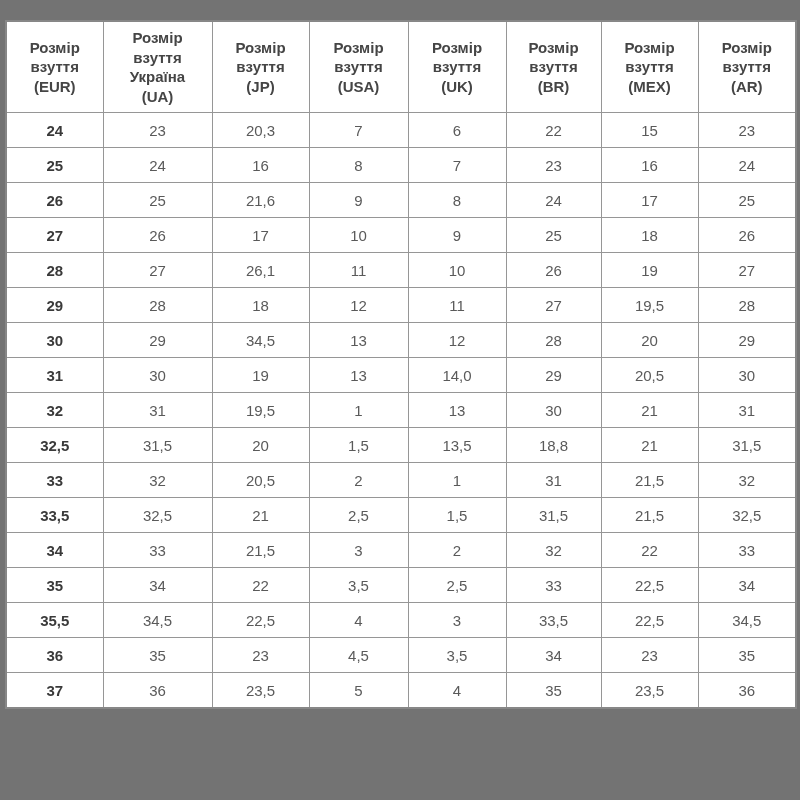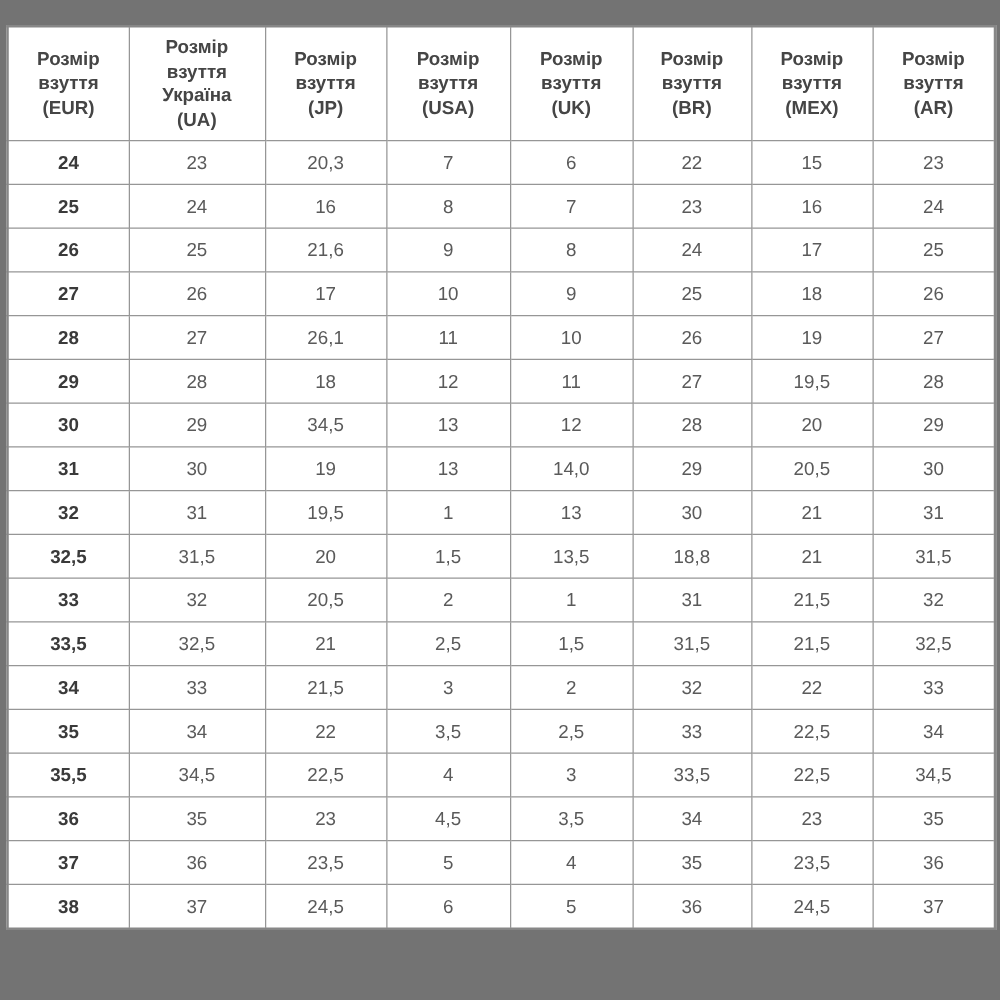--- a/index.html
+++ b/index.html
@@ -265,26 +265,16 @@
           <tr>
             <td class="first-col">37</td>
             <td>36</td>
             <td>23,5</td>
             <td>5</td>
             <td>4</td>
             <td>35</td>
             <td>23,5</td>
             <td>36</td>
           </tr>
-          <tr>
-            <td class="first-col">38</td>
-            <td>37</td>
-            <td>24,5</td>
-            <td>6</td>
-            <td>5</td>
-            <td>36</td>
-            <td>24,5</td>
-            <td>37</td>
-          </tr>
         </tbody>
     </table>
   </div>
 </div>
 
 </body></html>

